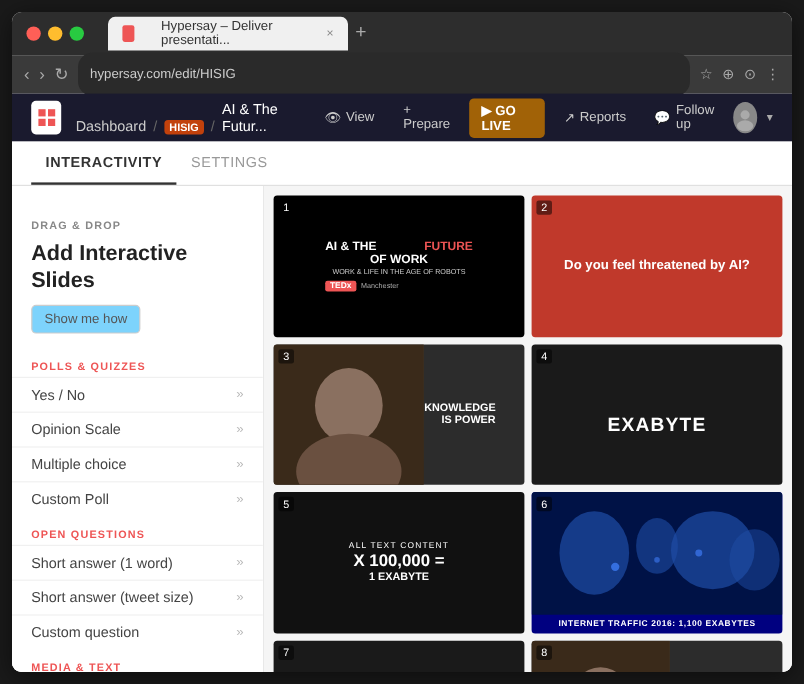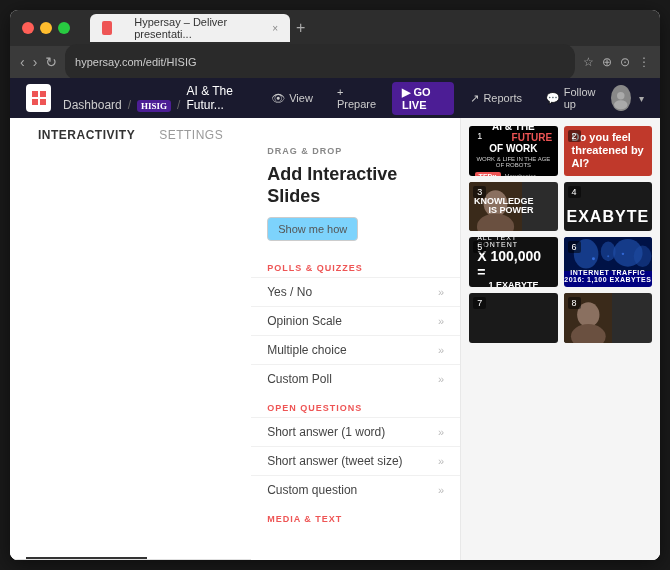--- a/index.html
+++ b/index.html
@@ -140,47 +140,46 @@
     }
     .breadcrumb {
       display: flex;
       align-items: flex-end;
       gap: 6px;
       font-size: 12px;
       color: #ccc;
     }
     .breadcrumb-separator { color: #666; }
     .breadcrumb-badge {
-      background: #4c1d95;
+      background: #c2410c;
       color: #fff;
       font-size: 9px;
       padding: 1px 4px;
       border-radius: 3px;
       font-weight: bold;
-      font-family: Liberation Serif, serif;
     }
     .breadcrumb-current { color: #fff; }
     .header-actions {
       margin-left: auto;
       display: flex;
       align-items: center;
       gap: 8px;
     }
     .header-btn {
       display: flex;
       align-items: center;
       gap: 4px;
       font-size: 11px;
       color: #ccc;
       cursor: pointer;
       padding: 4px 8px;
       border-radius: 4px;
     }
     .btn-go-live {
-      background: #4c1d95;
+      background: #a16207;
       color: #fff;
       border-radius: 4px;
       padding: 4px 10px;
       font-size: 11px;
       font-weight: bold;
       display: flex;
       align-items: center;
       gap: 4px;
       cursor: pointer;
     }
@@ -194,21 +193,21 @@
       align-items: center;
       justify-content: center;
       font-size: 12px;
       color: #fff;
     }
     
     .app-content {
       background: #fff;
       flex: 1;
       display: flex;
-      flex-direction: row;
+      flex-direction: column;
       overflow: hidden;
     }
     .content-tabs {
       display: flex;
       border-bottom: 1px solid #e0e0e0;
       padding: 0 16px;
       background: #fff;
     }
     .content-tab {
       padding: 10px 12px;

